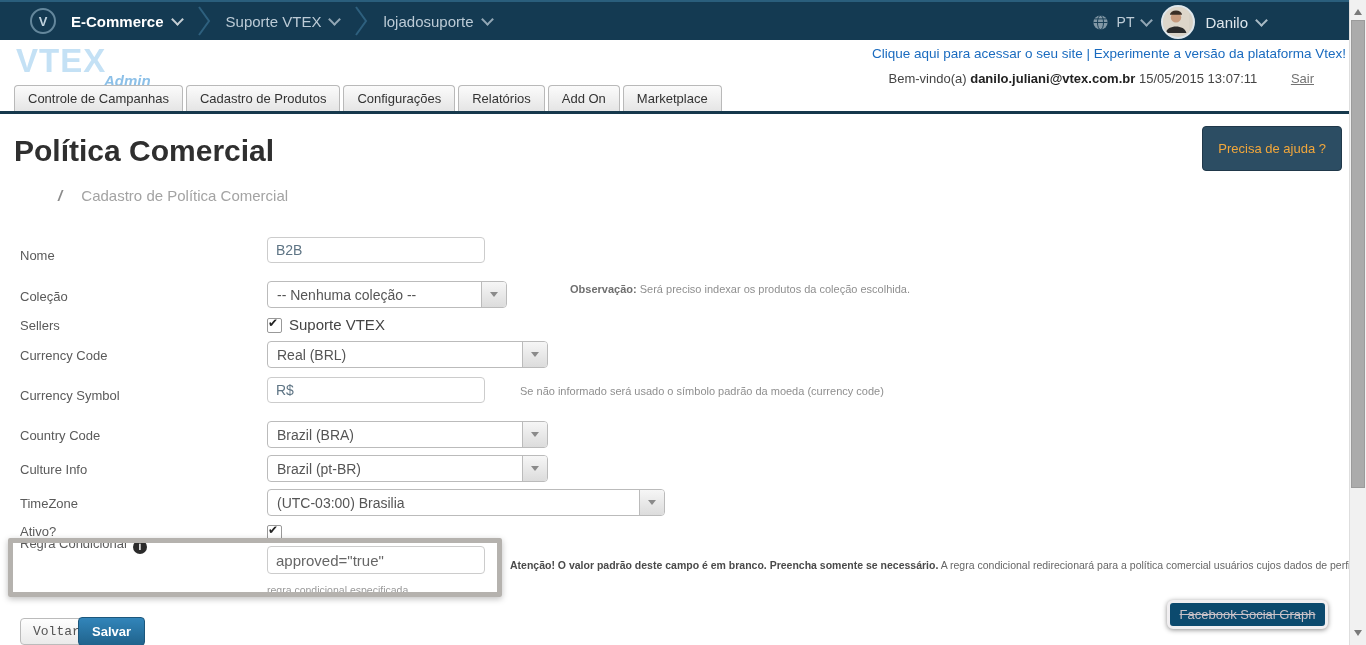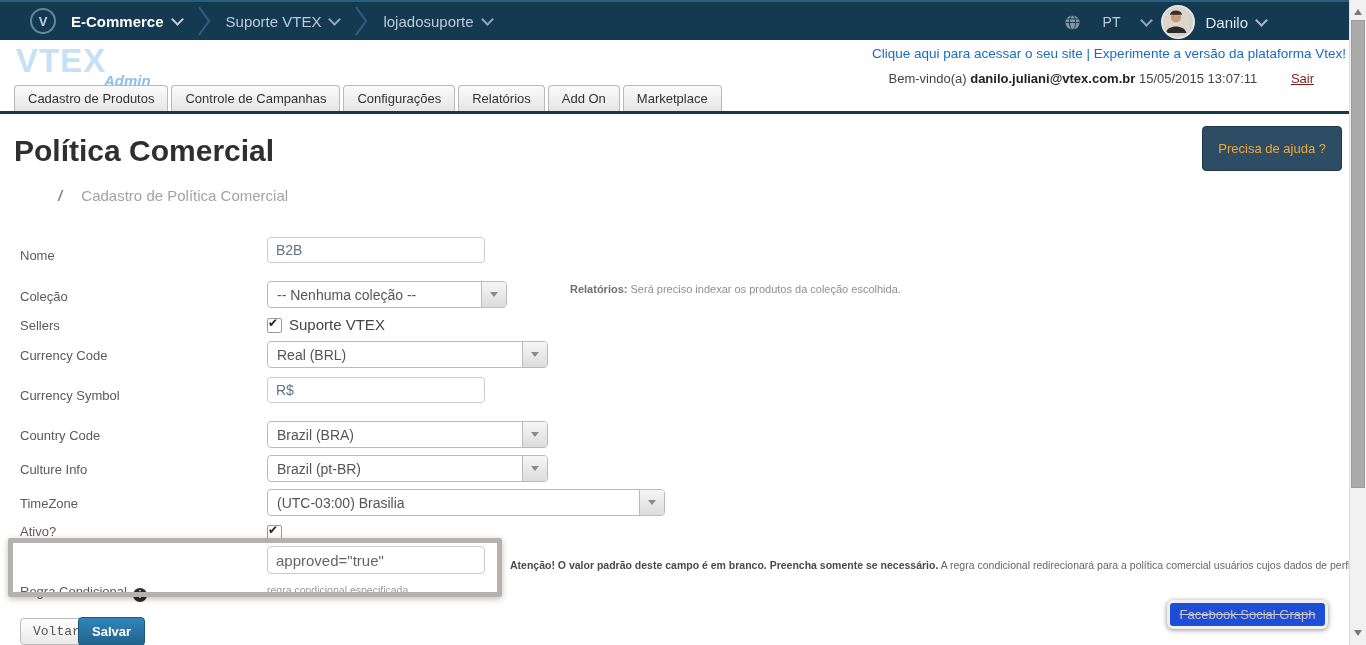--- a/index.html
+++ b/index.html
@@ -11,33 +11,33 @@
           border-top:2px solid #2a5e7c;box-sizing:border-box;display:flex;align-items:center;}
   .logo-circle{width:22px;height:22px;border:2px solid #64879c;border-radius:50%;color:#bfd2de;
           font-size:13px;font-weight:bold;display:flex;align-items:center;justify-content:center;
           margin-left:30px;flex:0 0 auto;}
   .tb-item{display:flex;align-items:center;gap:9px;margin:0 15px;color:#bccbd6;font-size:15px;cursor:pointer;}
   .tb-item.first{color:#ffffff;font-weight:bold;}
   .chev{width:7px;height:7px;border-right:2px solid currentColor;border-bottom:2px solid currentColor;
         transform:rotate(45deg);margin-top:-4px;opacity:.75;}
   .tb-sep{flex:0 0 auto;}
   .tb-right{position:absolute;right:100px;top:0;height:40px;display:flex;align-items:center;gap:10px;}
-  .tb-lang{display:flex;align-items:center;gap:22px;color:#bccbd6;font-size:14px;cursor:pointer;}
+  .tb-lang{display:flex;align-items:center;gap:8px;color:#bccbd6;font-size:14px;cursor:pointer;}
   .avatar{width:30px;height:30px;border-radius:50%;border:2px solid #dfe7ec;overflow:hidden;background:#d8d2c6;}
   .tb-user{display:flex;align-items:center;gap:9px;color:#dde6ec;font-size:15px;cursor:pointer;}
 
   
   .vtex-logo{position:absolute;left:16px;top:44px;font-size:33px;font-weight:bold;color:#c4e1f5;
              letter-spacing:1px;line-height:1;}
   .vtex-admin{position:absolute;left:104px;top:72px;font-style:italic;font-weight:bold;font-size:15px;color:#8cc0e8;}
   .top-links{position:absolute;top:46px;right:20px;font-size:13.5px;color:#1a6bbf;white-space:nowrap;}
   .top-links .lnk{color:#1a6bbf;cursor:pointer;}
   .welcome{position:absolute;top:71px;right:52px;font-size:13px;color:#444;white-space:nowrap;}
   .welcome b{color:#222;}
-  .logout{margin-left:30px;color:#7f1d1d;text-decoration:underline;cursor:pointer;}
+  .logout{margin-left:30px;color:#737373;text-decoration:underline;cursor:pointer;}
 
   
   .tabs{position:absolute;top:85px;left:0;width:1366px;height:29px;border-bottom:3px solid #16384c;
         box-sizing:border-box;display:flex;align-items:flex-end;padding-left:14px;}
   .tab{margin-right:3px;padding:5px 13px;font-size:13px;color:#333;cursor:pointer;
        background:linear-gradient(#fbfbfb,#e5e5e5);border:1px solid #b9b9b9;border-bottom:none;
        border-radius:4px 4px 0 0;white-space:nowrap;}
 
   
   .page-title{position:absolute;left:14px;top:134px;font-size:30px;font-weight:bold;color:#2f2f2f;}
@@ -73,21 +73,21 @@
   .warning b{color:#4a4a4a;}
   .warning2{position:absolute;left:267px;top:584px;font-size:10.5px;color:#999;z-index:1;}
 
   
   .btn-voltar{position:absolute;left:20px;top:618px;padding:5px 12px;font-size:13px;color:#555;
               background:linear-gradient(#fefefe,#eaeaea);border:1px solid #bbb;border-radius:4px;
               font-family:Liberation Mono, monospace;cursor:pointer;}
   .btn-salvar{position:absolute;left:78px;top:617px;padding:6px 13px;font-size:13px;font-weight:bold;color:#fff;
               background:linear-gradient(#3285ba,#20638c);border:1px solid #1c577c;border-radius:4px;
               font-family:inherit;cursor:pointer;}
-  .fb-btn{position:absolute;left:1167px;top:600px;width:161px;height:29px;background:#1d4ed8;
+  .fb-btn{position:absolute;left:1167px;top:600px;width:161px;height:29px;background:#0c4a6e;
           border:3px solid #f1eff1;border-radius:6px;box-shadow:0 1px 5px rgba(0,0,0,.45);
           color:#c9c2c8;font-size:13px;text-decoration:line-through;display:flex;align-items:center;
           justify-content:center;box-sizing:border-box;cursor:pointer;white-space:nowrap;}
 
   
   .scrollbar{position:absolute;right:0;top:0;width:17px;height:645px;background:#f1f1f1;
              border-left:1px solid #dedede;box-sizing:border-box;z-index:20;}
   .sb-up{position:absolute;top:5px;left:4px;width:0;height:0;border:4px solid transparent;border-bottom:6px solid #7a7a7a;}
   .sb-thumb{position:absolute;top:20px;left:1px;width:14px;height:468px;background:#ababab;border:1px solid #9b9b9b;box-sizing:border-box;}
   .sb-down{position:absolute;bottom:5px;left:4px;width:0;height:0;border:4px solid transparent;border-top:6px solid #7a7a7a;}
@@ -157,22 +157,22 @@
   </div>
 
   <div class="welcome">
     <span>Bem-vindo(a)</span>
     <b>danilo.juliani@vtex.com.br</b>
     <span>15/05/2015 13:07:11</span>
     <span class="logout">Sair</span>
   </div>
 
   <div class="tabs">
+    <span class="tab">Controle de Campanhas</span>
     <span class="tab">Cadastro de Produtos</span>
-    <span class="tab">Controle de Campanhas</span>
     <span class="tab">Configurações</span>
     <span class="tab">Relatórios</span>
     <span class="tab">Add On</span>
     <span class="tab">Marketplace</span>
   </div>
 
   <div class="page-title">Política Comercial</div>
   <div class="crumb">
     <span class="crumb-sep">/</span>
     <span>Cadastro de Política Comercial</span>
@@ -183,38 +183,39 @@
   <input class="f-input" style="top: 237px; width: 218px;" value="B2B">
 
   <div class="f-label" style="top:289px;">Coleção</div>
   <div class="f-select" style="top:281px;width:240px;">
     <span class="val">-- Nenhuma coleção --</span>
     <span class="arrow">
         <span class="arrow-glyph"></span>
       </span>
   </div>
   <div class="note" style="left:570px;top:283px;">
-    <b>Relatórios:</b>
+    <b>Observação:</b>
     <span>Será preciso indexar os produtos da coleção escolhida.</span>
   </div>
 
   <div class="f-label" style="top:318px;">Sellers</div>
   <div class="cbx" style="left:267px;top:318px;"></div>
   <div class="sellers-opt">Suporte VTEX</div>
 
   <div class="f-label" style="top:348px;">Currency Code</div>
   <div class="f-select" style="top:341px;width:281px;">
     <span class="val">Real (BRL)</span>
     <span class="arrow">
         <span class="arrow-glyph"></span>
       </span>
   </div>
 
   <div class="f-label" style="top:388px;">Currency Symbol</div>
   <input class="f-input" style="top: 377px; width: 218px;" value="R$">
+  <div class="note" style="left:520px;top:385px;">Se não informado será usado o símbolo padrão da moeda (currency code)</div>
 
   <div class="f-label" style="top:428px;">Country Code</div>
   <div class="f-select" style="top:421px;width:281px;">
     <span class="val">Brazil (BRA)</span>
     <span class="arrow">
         <span class="arrow-glyph"></span>
       </span>
   </div>
 
   <div class="f-label" style="top:462px;">Culture Info</div>
@@ -230,21 +231,21 @@
     <span class="val">(UTC-03:00) Brasilia</span>
     <span class="arrow">
         <span class="arrow-glyph"></span>
       </span>
   </div>
 
   <div class="f-label" style="top:524px;">Ativo?</div>
   <div class="cbx" style="left:267px;top:525px;"></div>
 
   <div class="hl-box"></div>
-  <div class="f-label" style="top:536px;margin-top:48px;">
+  <div class="f-label" style="top:536px;">
     <span>Regra Condicional</span><span class="info-i"></span>
   </div>
   <input class="f-input" style="top: 546px; width: 218px; height: 28px; font-size: 15px; color: rgb(102, 102, 102);" value="approved=&quot;true&quot;">
   <div class="warning">
     <b>Atenção! O valor padrão deste campo é em branco. Preencha somente se necessário.</b>
     <span>A regra condicional redirecionará para a política comercial usuários cujos dados de perfil satisfaçam a</span>
   </div>
   <div class="warning2">regra condicional especificada.</div>
 
   <button class="btn-voltar">Voltar</button>

